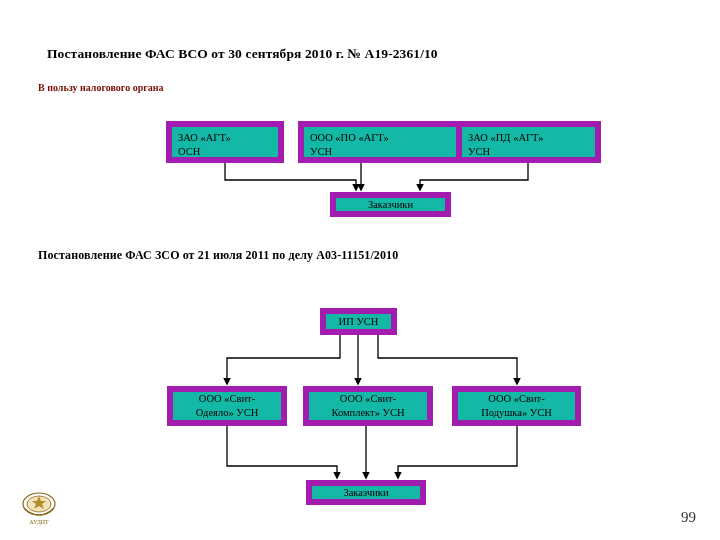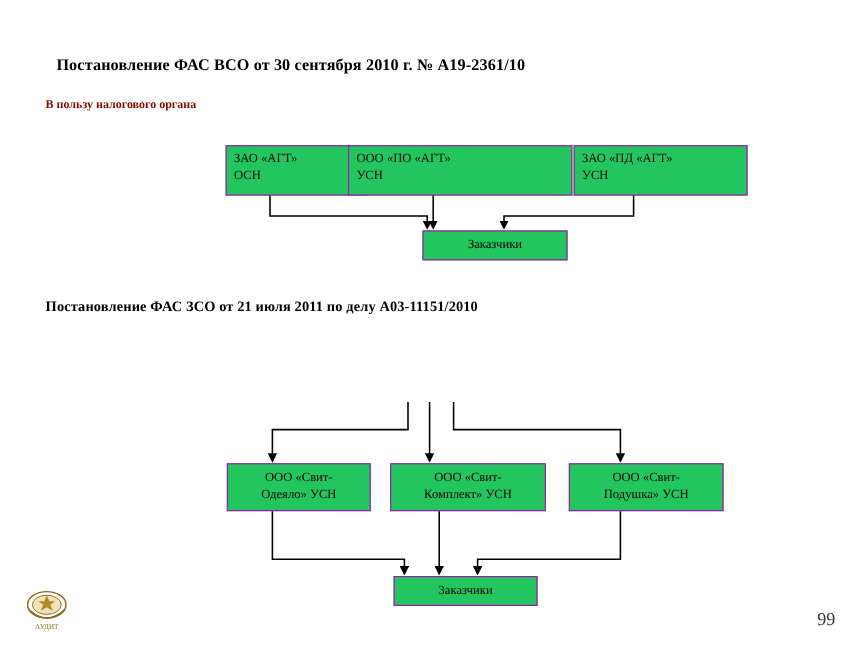--- a/index.html
+++ b/index.html
@@ -53,28 +53,27 @@
     position: absolute;
     left: 46px;
     top: 283px;
     font-size: 11px;
     font-weight: bold;
     color: #7b0c00;
     white-space: nowrap;
   }
   .box {
     position: absolute;
-    border: 1px solid #a21caf;
-    background: #22c55e;
+    border: 6px solid #a21caf;
+    background: #14b8a6;
     box-sizing: border-box;
     font-size: 10.5px;
     color: #000000;
     line-height: 14px;
     padding: 4px 6px;
-    margin-left: 22px;
   }
   .box.center {
     text-align: center;
     display: flex;
     align-items: center;
     justify-content: center;
     padding: 2px;
   }
   .box .l2 { display: block; }
   svg.connectors {
@@ -106,32 +105,33 @@
 
 <div class="slide">
 
   <div class="title1">Постановление ФАС ВСО от 30 сентября 2010 г. № А19-2361/10</div>
   <div class="subtitle1">В пользу налогового органа</div>
 
   <div class="box" style="left:166px; top:121px; width:118px; height:42px;">
     <span>ЗАО «АГТ»</span>
     <span class="l2">ОСН</span>
   </div>
-  <div class="box" style="left:268px; top:121px; width:187px; height:42px;">
+  <div class="box" style="left:298px; top:121px; width:187px; height:42px;">
     <span>ООО «ПО «АГТ»</span>
     <span class="l2">УСН</span>
   </div>
   <div class="box" style="left:456px; top:121px; width:145px; height:42px;">
     <span>ЗАО «ПД «АГТ»</span>
     <span class="l2">УСН</span>
   </div>
   <div class="box center" style="left:330px; top:192px; width:121px; height:25px;">Заказчики</div>
 
   <div class="title2">Постановление ФАС ЗСО от 21 июля 2011 по делу А03-11151/2010</div>
 
+  <div class="box center" style="left:320px; top:308px; width:77px; height:27px;">ИП УСН</div>
 
   <div class="box center" style="left:167px; top:386px; width:120px; height:40px;">
     <div>
       <span>ООО «Свит-</span>
       <span class="l2">Одеяло» УСН</span>
     </div>
   </div>
   <div class="box center" style="left:303px; top:386px; width:130px; height:40px;">
     <div>
       <span>ООО «Свит-</span>

